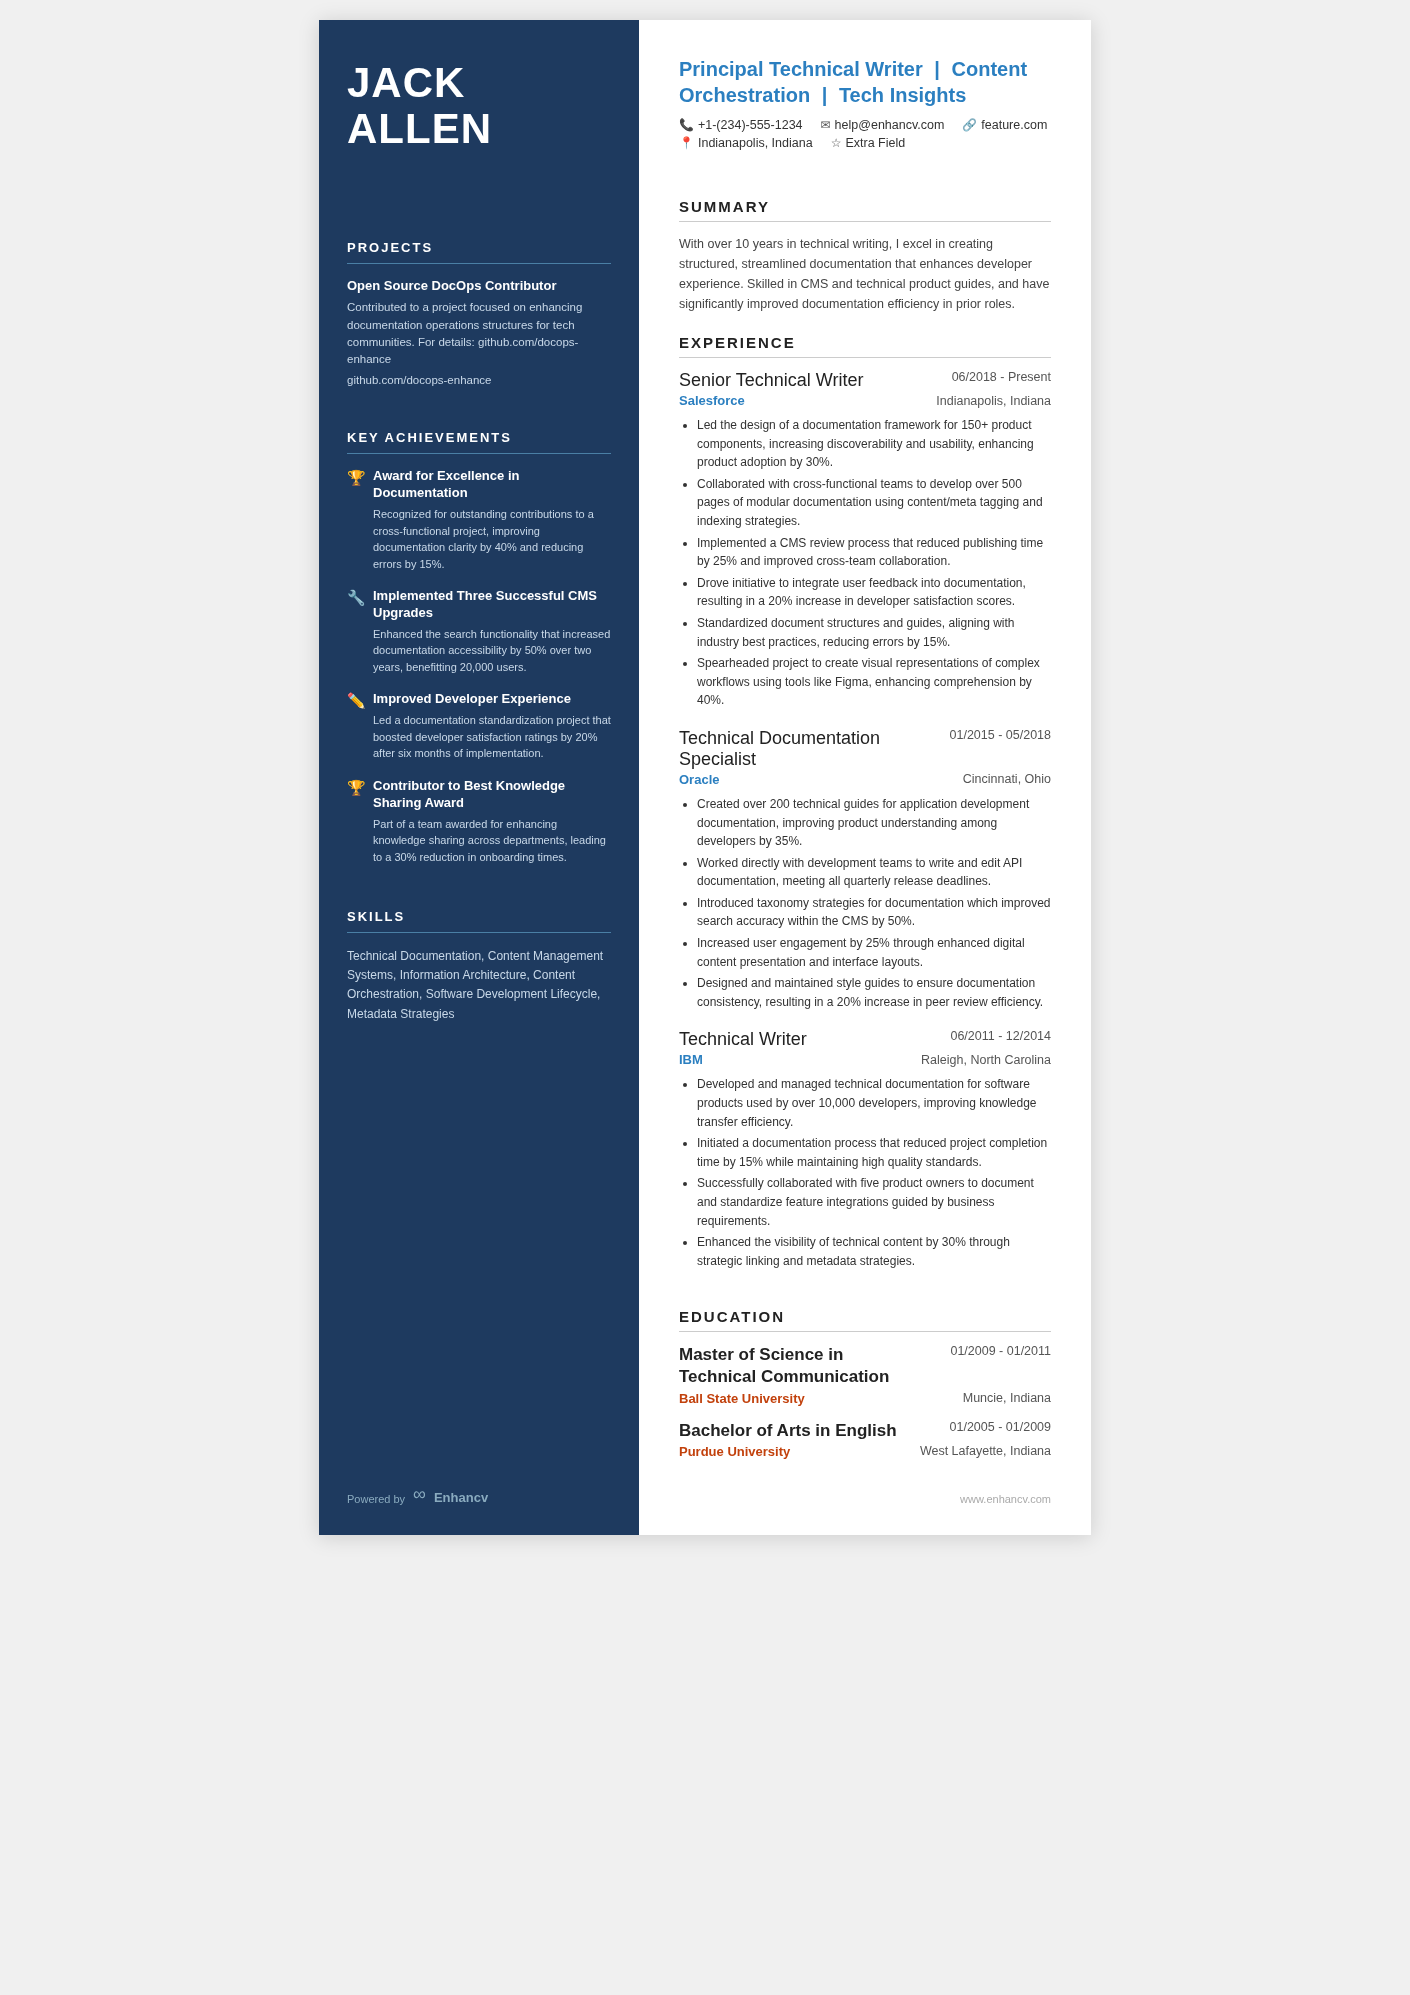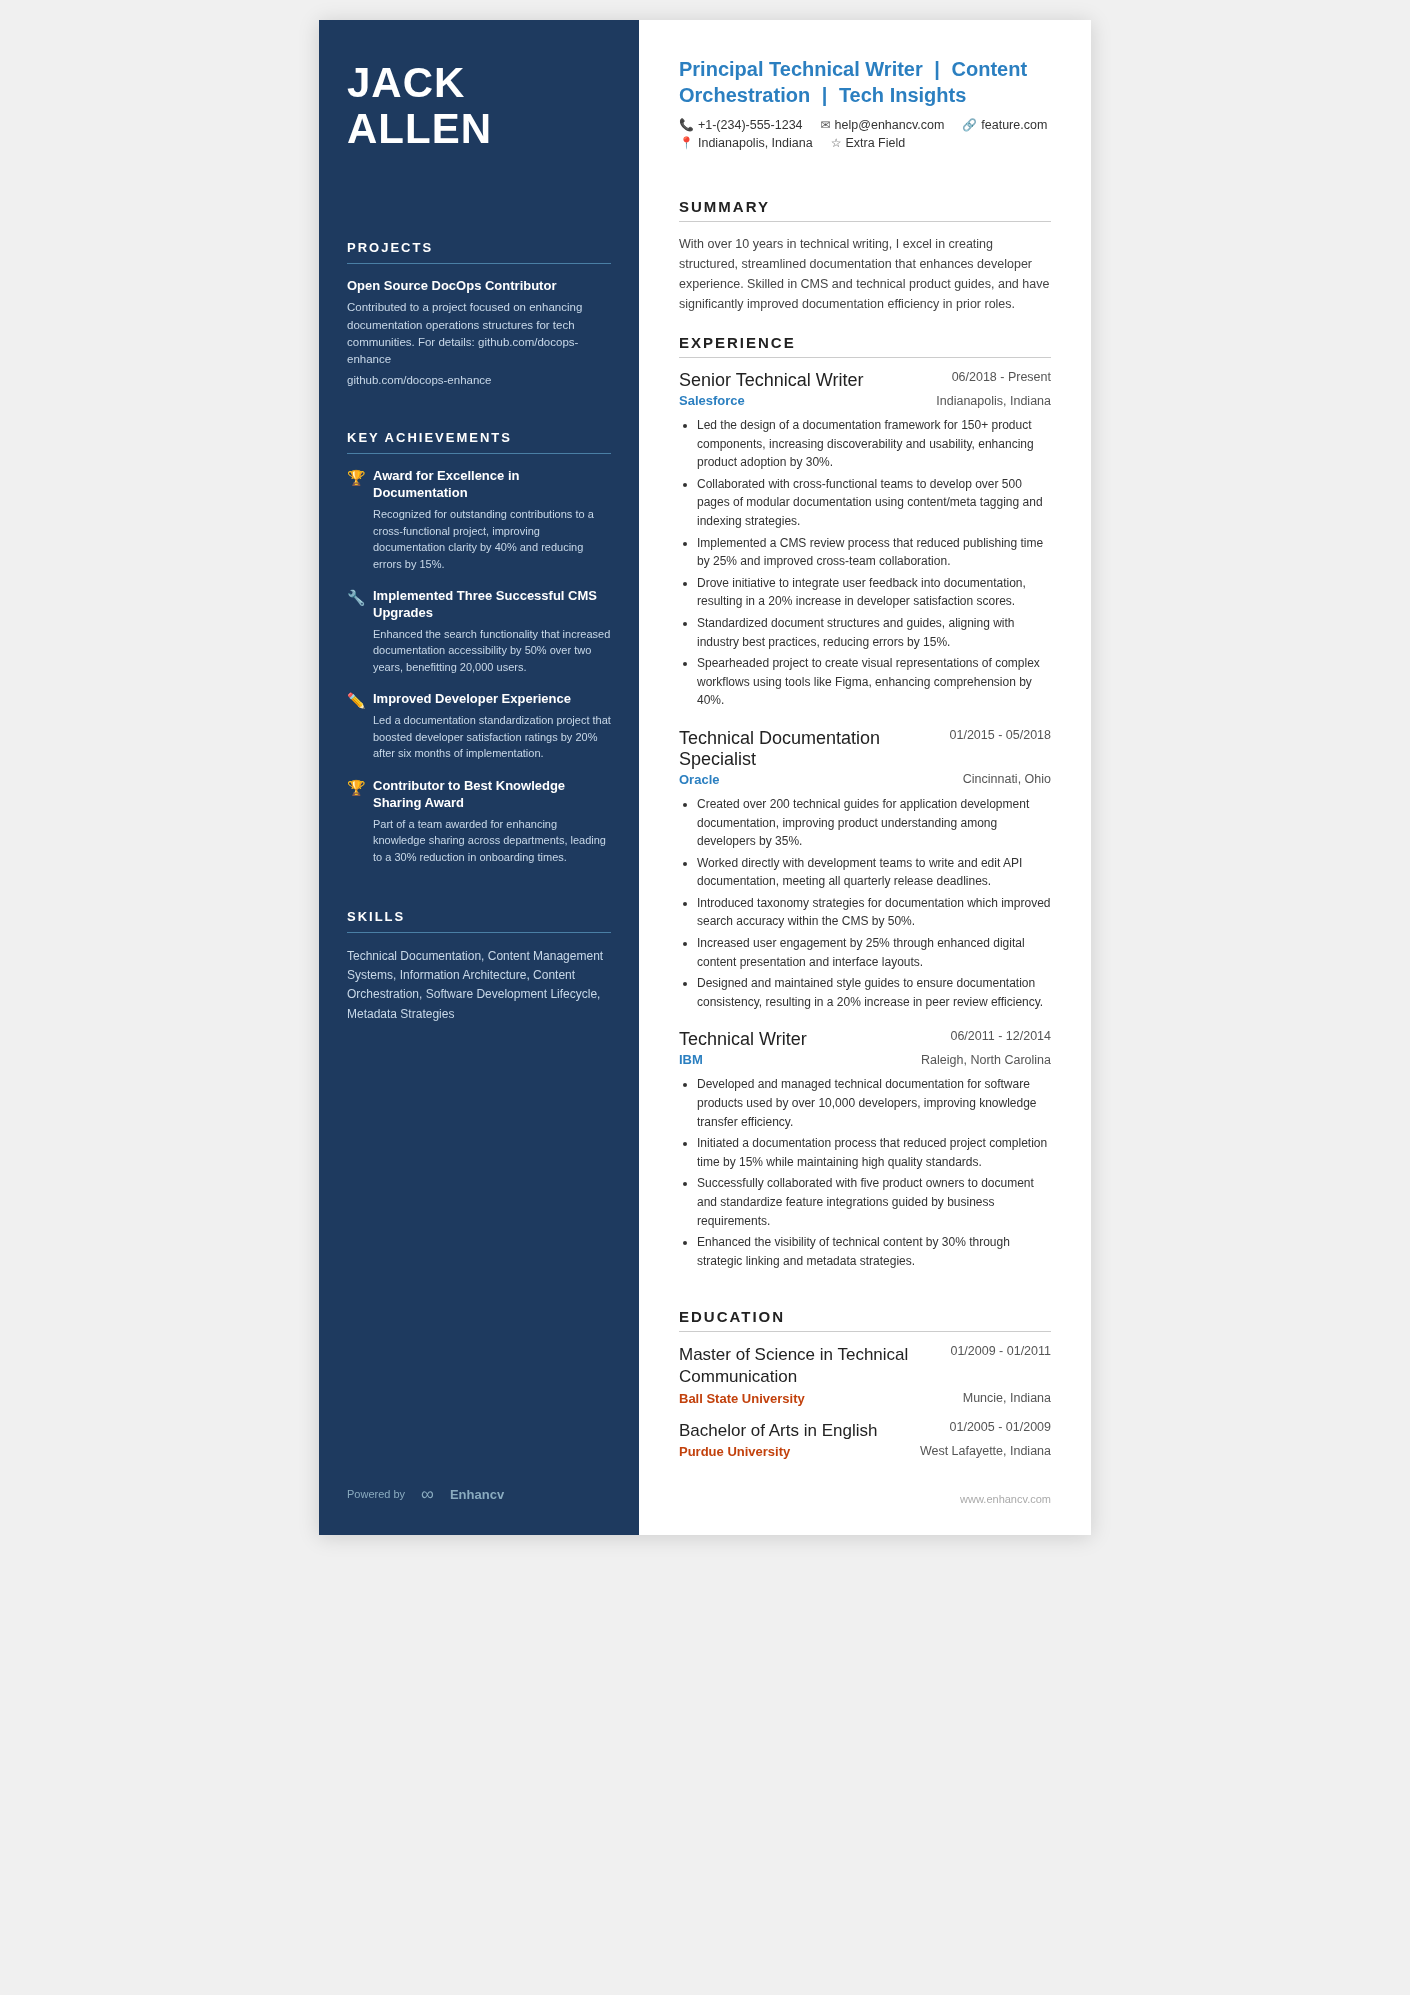--- a/index.html
+++ b/index.html
@@ -96,22 +96,22 @@
     }
     .skills-text {
       font-size: 12px;
       color: #c8d8e8;
       line-height: 1.6;
     }
     .sidebar-footer {
       margin-top: auto;
       padding-top: 30px;
       display: flex;
-      align-items: center;
-      gap: 16px;
+      align-items: flex-end;
+      gap: 8px;
     }
     .powered-by-text {
       font-size: 11px;
       color: #8aabbf;
     }
     .enhancv-logo {
       font-size: 13px;
       color: #8aabbf;
       font-weight: 600;
     }
@@ -215,21 +215,21 @@
       margin-bottom: 3px;
     }
     .edu-header {
       display: flex;
       justify-content: space-between;
       align-items: flex-start;
       margin-bottom: 2px;
     }
     .edu-degree {
       font-size: 17px;
-      font-weight: 400;
+      font-weight: 700;
       color: #222;
       max-width: 65%;
       line-height: 1.3;
     }
     .edu-dates {
       font-size: 12.5px;
       color: #555;
       white-space: nowrap;
     }
     .edu-school-row {

